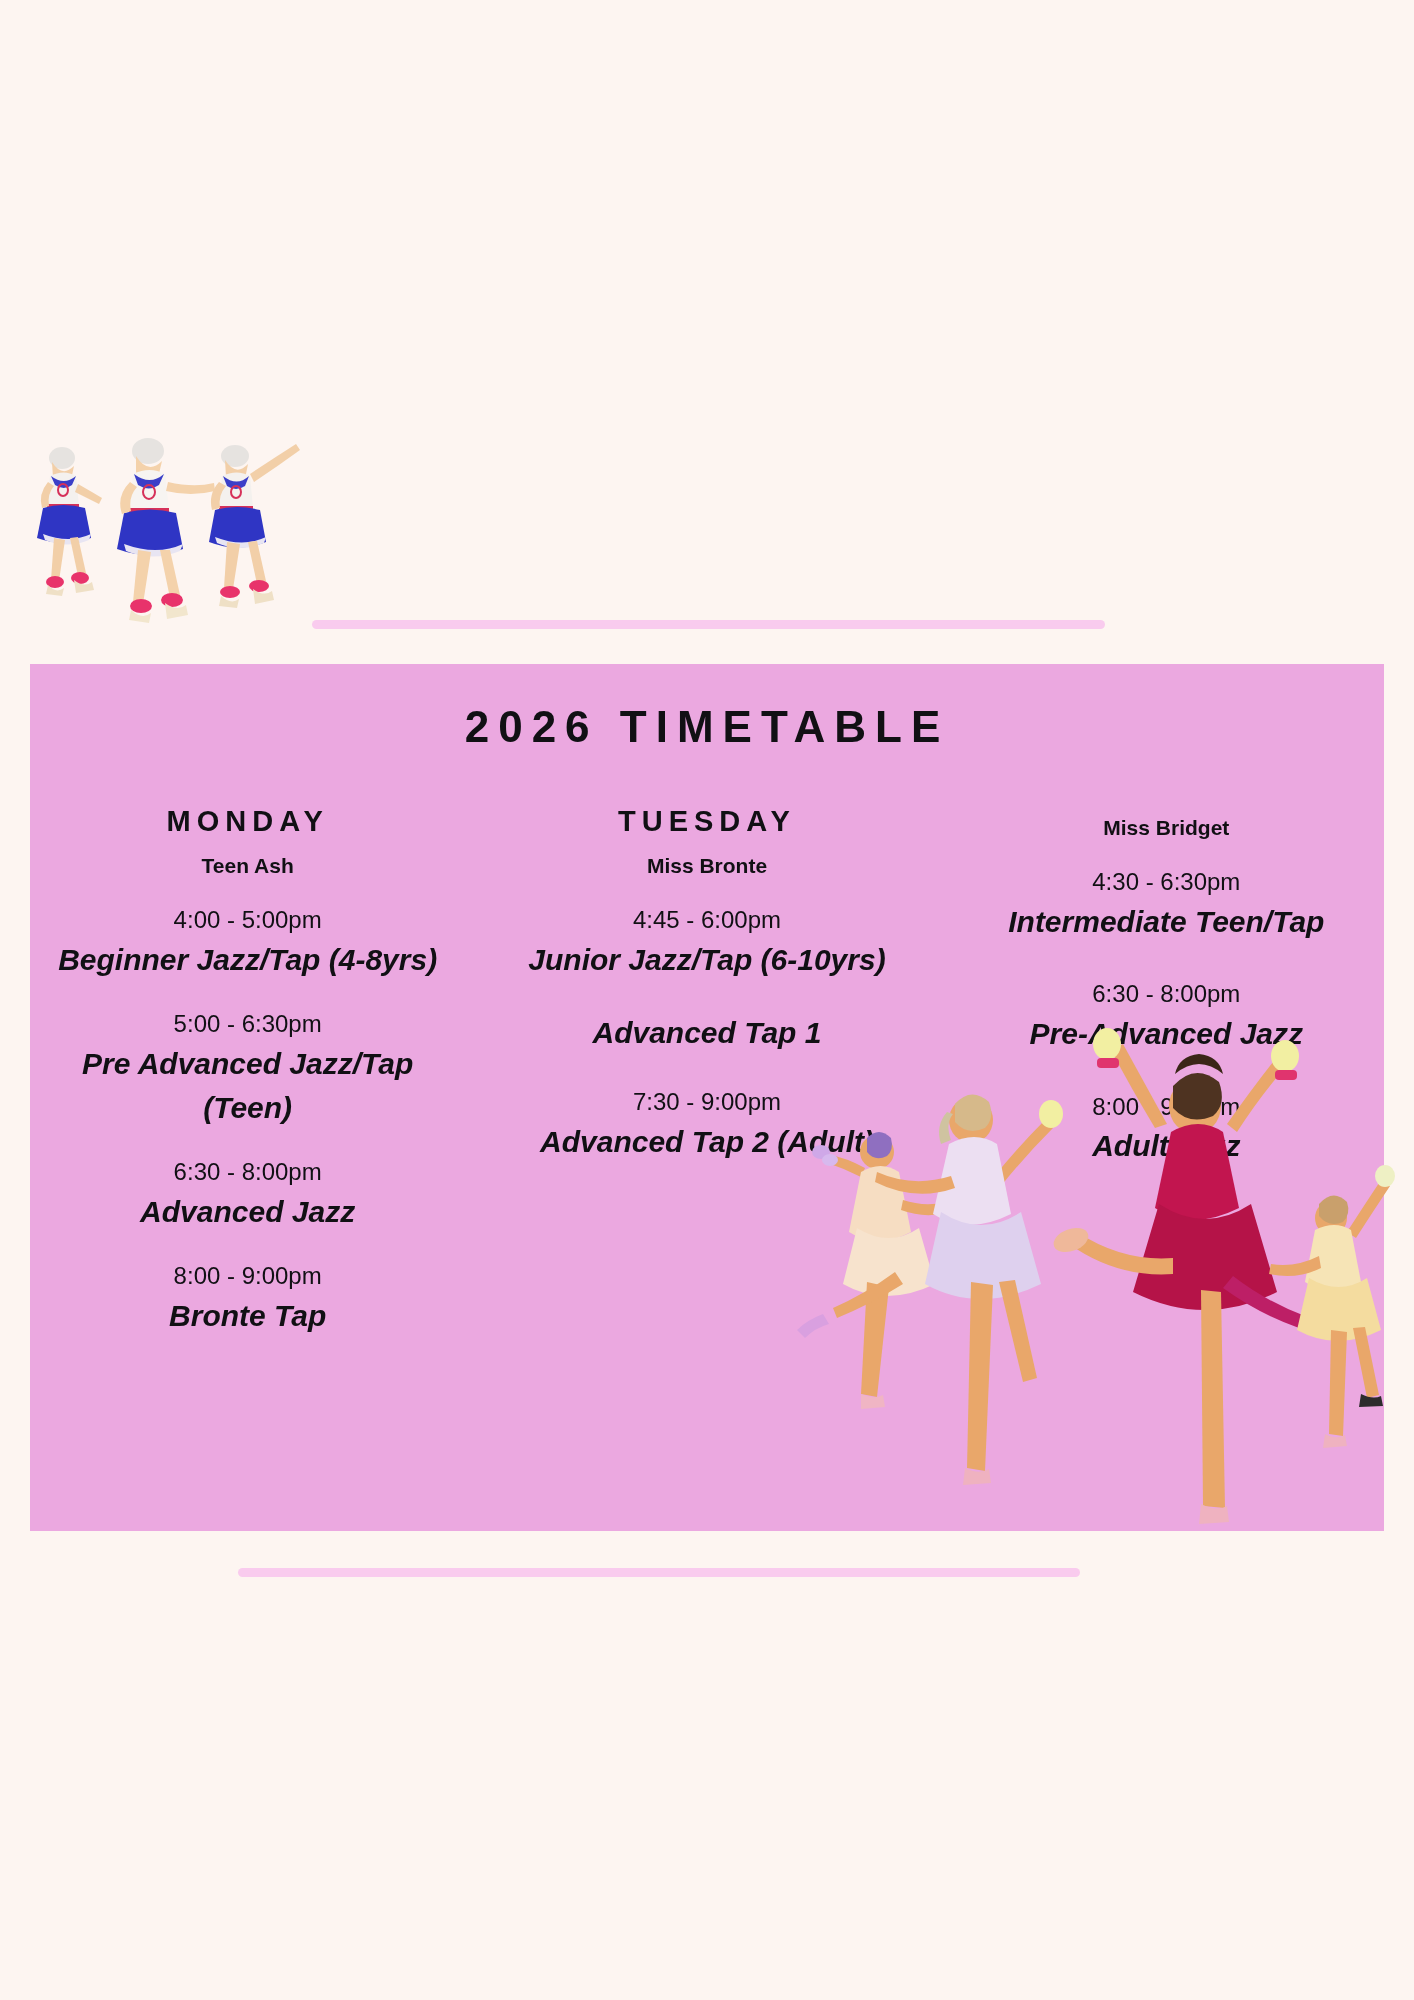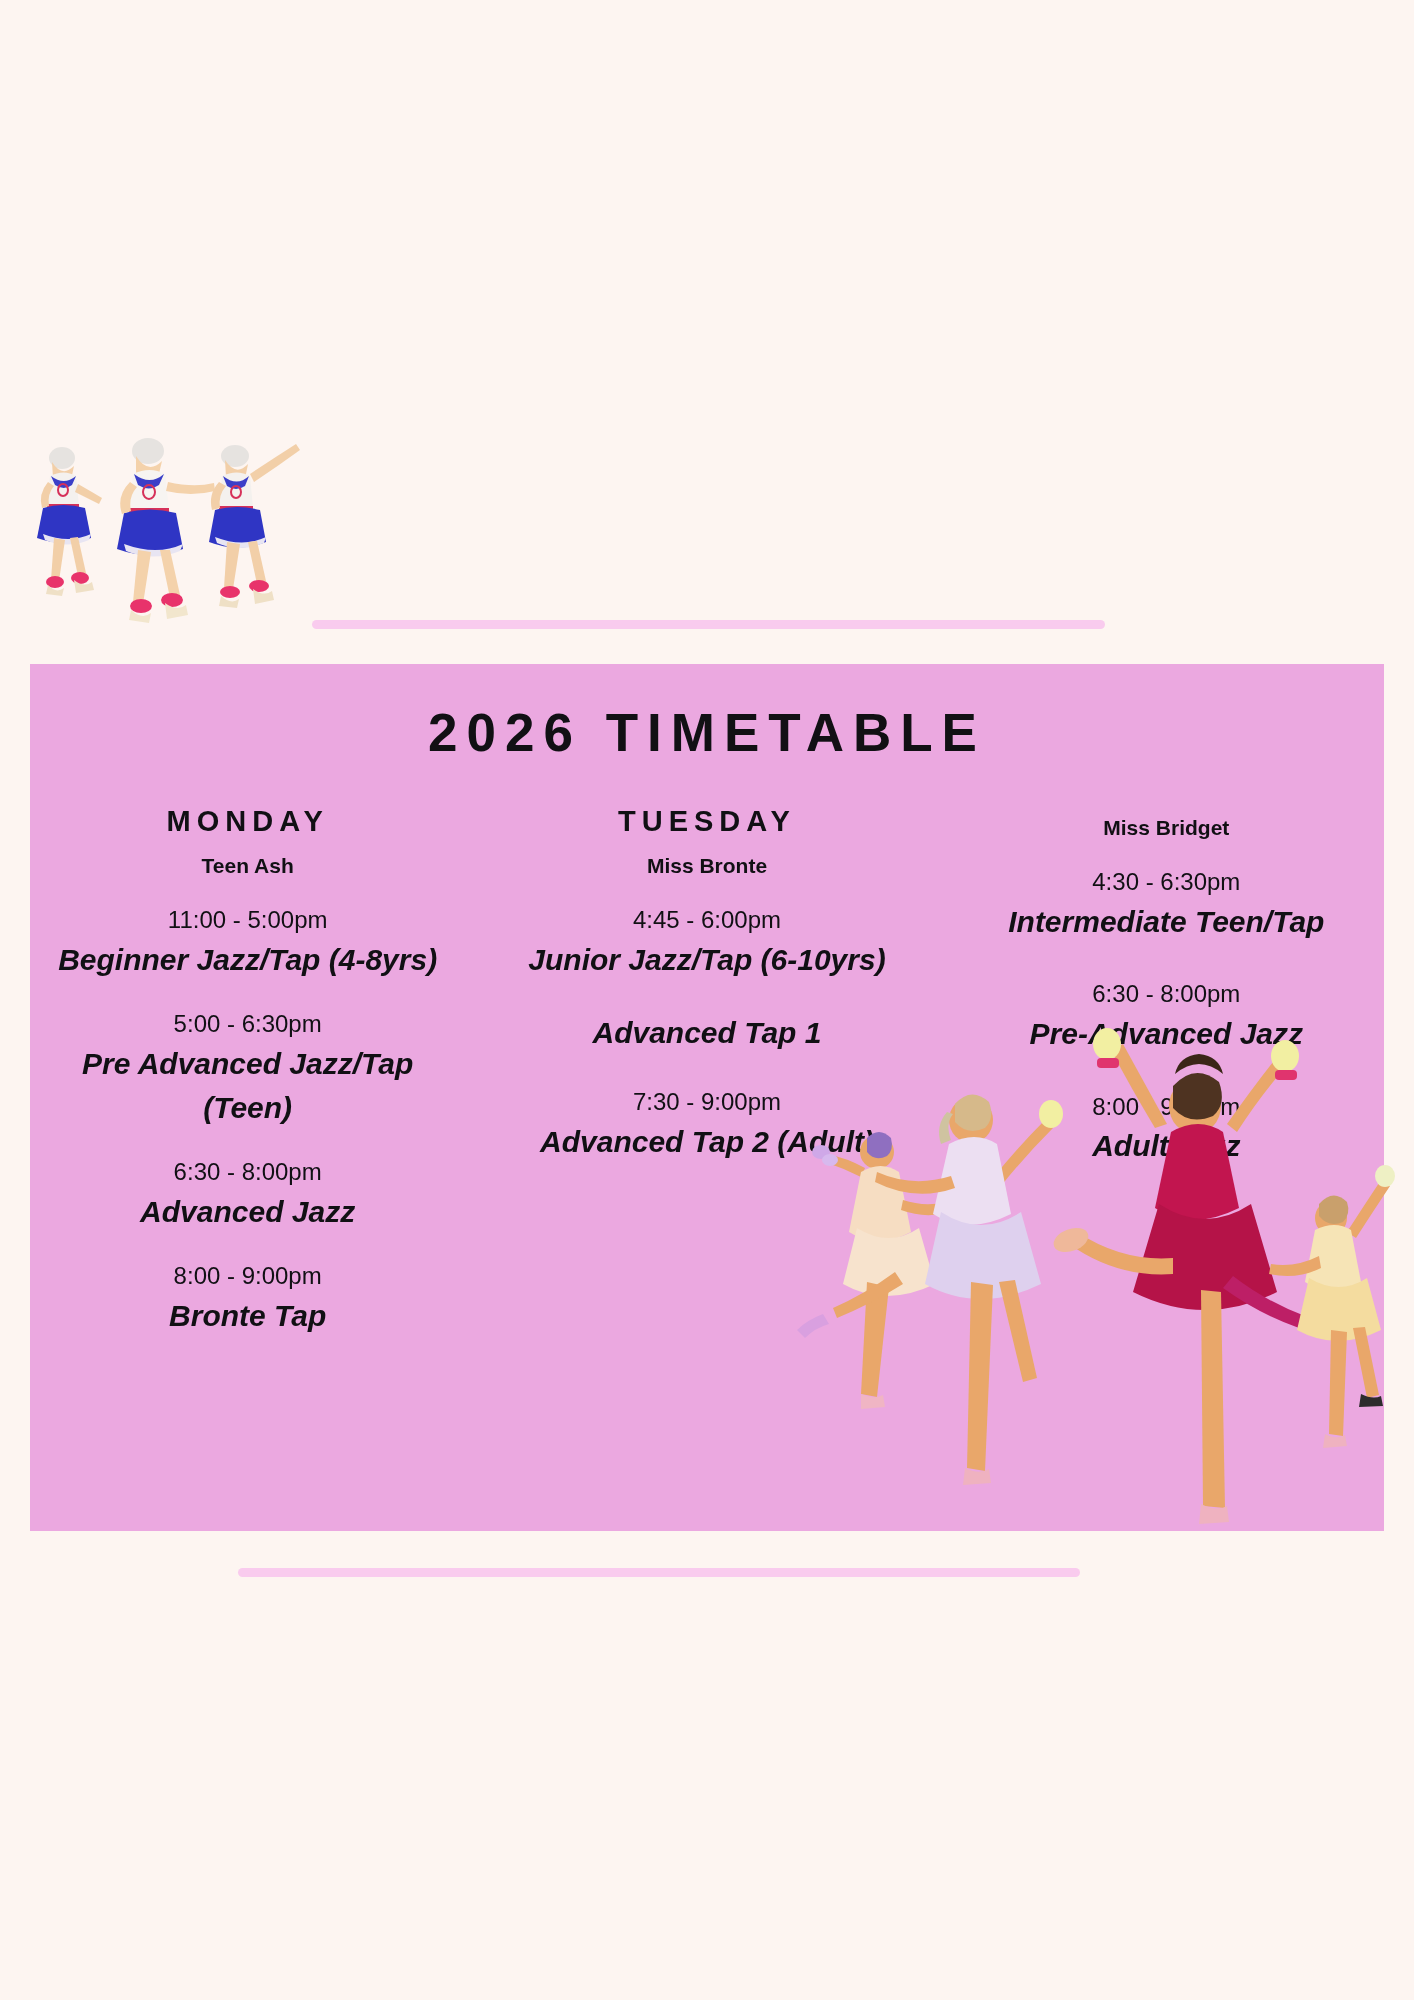--- a/index.html
+++ b/index.html
@@ -39,21 +39,21 @@
     z-index: 2;
   }
 
   
   .title {
     position: absolute;
     left: 0;
     top: 38px;
     width: 100%;
     text-align: center;
-    font-size: 53px;
+    font-size: 44px;
     font-weight: 700;
     letter-spacing: 9px;
     color: #111014;
     font-family: "Liberation Sans", sans-serif;
     white-space: nowrap;
   }
 
   
   .columns {
     position: absolute;
@@ -137,21 +137,21 @@
 
   <div class="title">2026 TIMETABLE</div>
 
   <div class="columns">
 
     <div class="day-col col-mon">
       <div class="day-name">MONDAY</div>
       <div class="teacher">Teen Ash</div>
 
       <div class="class-block">
-        <div class="class-time">11:00 - 5:00pm</div>
+        <div class="class-time">4:00 - 5:00pm</div>
         <div class="class-name">Beginner Jazz/Tap (4-8yrs)</div>
       </div>
       <div class="class-block">
         <div class="class-time">5:00 - 6:30pm</div>
         <div class="class-name">Pre Advanced Jazz/Tap (Teen)</div>
       </div>
       <div class="class-block">
         <div class="class-time">6:30 - 8:00pm</div>
         <div class="class-name">Advanced Jazz</div>
       </div>

